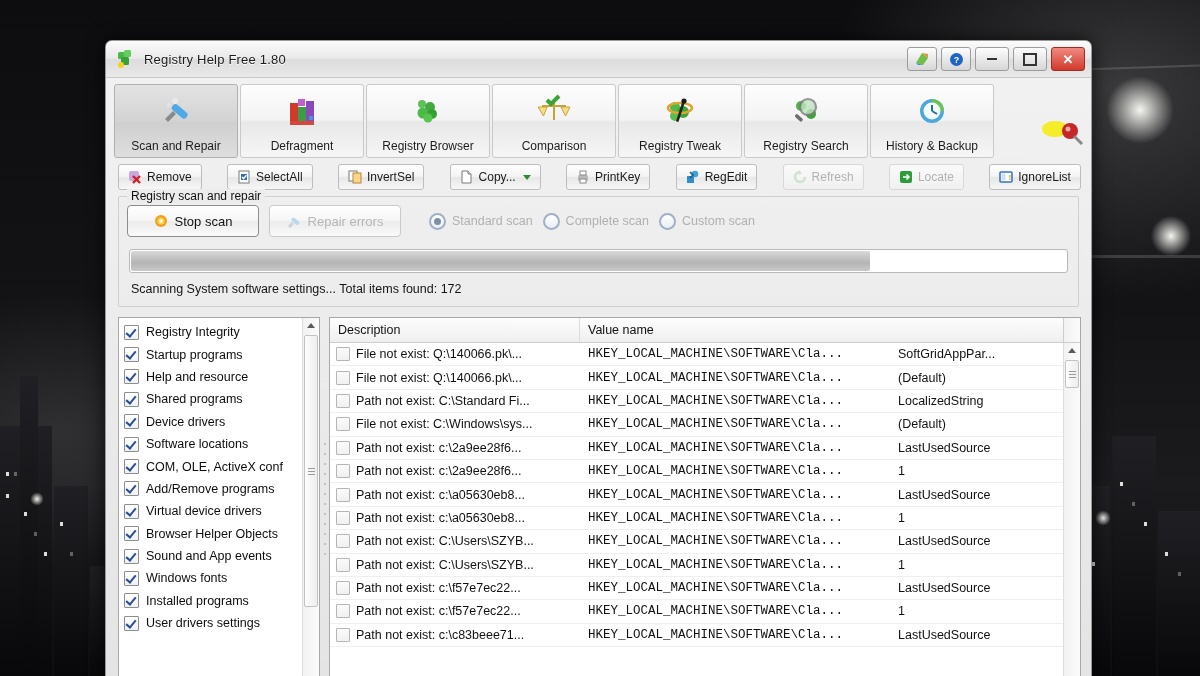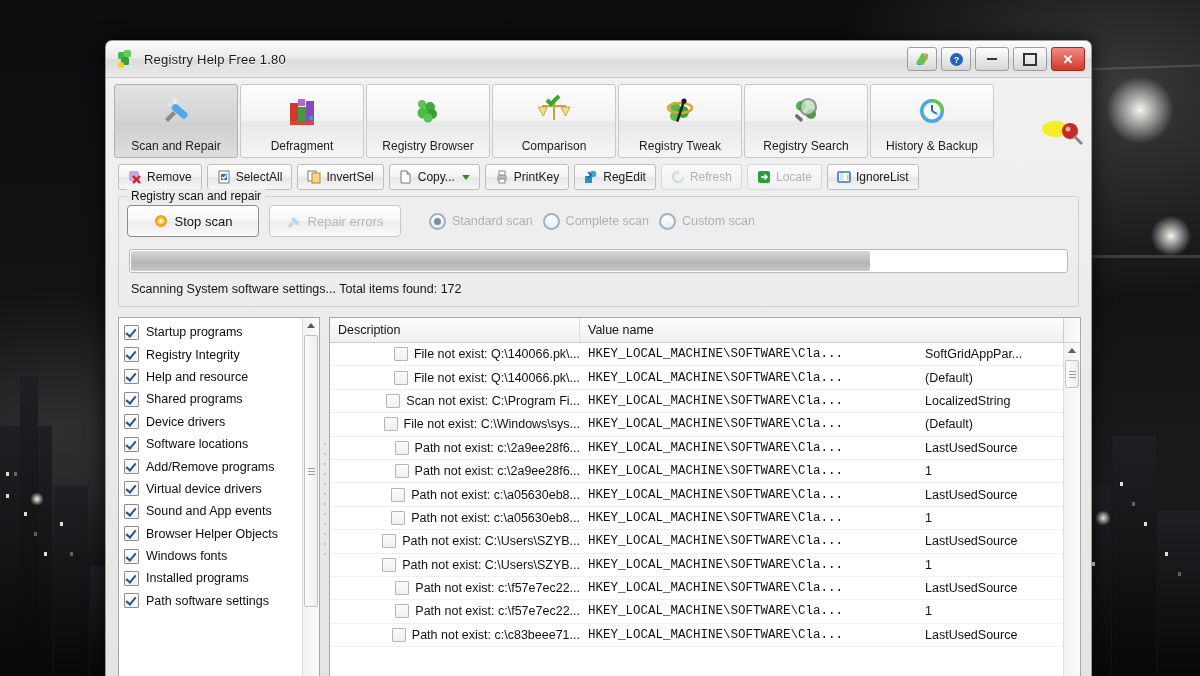--- a/index.html
+++ b/index.html
@@ -59,21 +59,21 @@
     background:linear-gradient(180deg,#fdfdfd 0%,#f3f3f3 48%,#e8e8e8 52%,#f6f6f6 100%);
     display:flex;flex-direction:column;align-items:center;justify-content:flex-start;
     padding-top:7px;box-sizing:border-box;
   }
   .bigbtn.active{background:linear-gradient(180deg,#e3e3e3 0%,#d3d3d3 50%,#cfcfcf 52%,#dedede 100%);border-color:#b0b0b0;}
   .bigbtn .lbl{font-size:12px;color:#1c1c1c;margin-top:auto;margin-bottom:4px;white-space:nowrap;}
   .bigicon{width:38px;height:36px;position:relative;margin-top:2px;}
   .pin{position:absolute;right:6px;top:38px;width:44px;height:34px;}
 
   
-  .smallbar{display:flex;gap:5px;padding:2px 10px 6px 12px;}
+  .smallbar{display:flex;gap:5px;padding:2px 10px 6px 12px;justify-content:space-between;}
   .sbtn{
     height:24px;border:1px solid #bdbdbd;border-radius:3px;
     background:linear-gradient(180deg,#fefefe 0%,#f4f4f4 47%,#e7e7e7 53%,#f7f7f7 100%);
     display:flex;align-items:center;gap:5px;padding:0 9px;font-size:12px;color:#1b1b1b;white-space:nowrap;
   }
   .sbtn.disabled{color:#b2b2b2;background:linear-gradient(180deg,#fafafa,#f0f0f0);border-color:#d8d8d8;}
   .sico{width:14px;height:14px;flex:0 0 14px;position:relative;}
   .caret{width:0;height:0;border-left:4px solid transparent;border-right:4px solid transparent;border-top:5px solid #2e8b2e;margin-left:2px;}
 
   
@@ -112,24 +112,24 @@
   .sdot{width:2px;height:2px;background:#b4b4b4;border-radius:50%;}
 
   .grid{flex:1;border:1px solid #a8a8a8;background:#fff;display:flex;flex-direction:column;min-width:0;overflow:hidden;}
   .ghead{display:flex;height:24px;flex:0 0 24px;background:linear-gradient(180deg,#fdfdfd,#efefef);border-bottom:1px solid #cdcdcd;}
   .gh{font-size:12.5px;color:#111;display:flex;align-items:center;padding-left:8px;border-right:1px solid #dcdcdc;box-sizing:border-box;}
   .gh.c0{flex:0 0 250px;}
   .gh.c1{flex:0 0 310px;}
   .gh.c2{flex:1;border-right:none;}
   .gbody{flex:1;overflow:hidden;}
   .grow-r{display:flex;height:22.4px;align-items:center;border-bottom:1px solid #efefef;}
-  .gc{font-size:12.5px;color:#111;padding-left:8px;box-sizing:border-box;white-space:nowrap;overflow:hidden;justify-content:flex-end;}
+  .gc{font-size:12.5px;color:#111;padding-left:8px;box-sizing:border-box;white-space:nowrap;overflow:hidden;}
   .gc.c0{flex:0 0 250px;display:flex;align-items:center;gap:6px;padding-left:6px;}
   .gc.c1{flex:0 0 310px;font-family:Liberation Mono, monospace;}
-  .gc.c2{flex:1;margin-left:27px;}
+  .gc.c2{flex:1;}
   .rcb{width:12px;height:12px;flex:0 0 12px;border:1px solid #b5b5b5;background:linear-gradient(180deg,#fbfbfb,#f0f0f0);border-radius:1px;}
   .gscroll{width:16px;flex:0 0 16px;background:linear-gradient(90deg,#f2f2f2,#fbfbfb);border-left:1px solid #dedede;position:relative;}
 </style>
 </head>
 <body>
 
 <div id="desktop">
   <div class="sky"></div>
   <div class="bridge">
     <div class="tower" style="left:40px;top:0;width:16px;height:330px;"></div>
@@ -434,69 +434,73 @@
     </div>
     <div class="status">Scanning System software settings...   Total items found: 172</div>
   </div>
 
   <div class="bottom">
 
     <div class="listbox">
       <div class="lb-items">
         <div class="cbrow">
             <i class="cbox"></i>
+            <span>Registry Integrity</span>
+          </div>
+        <div class="cbrow">
+            <i class="cbox"></i>
             <span>Startup programs</span>
           </div>
         <div class="cbrow">
             <i class="cbox"></i>
-            <span>Registry Integrity</span>
-          </div>
-        <div class="cbrow">
-            <i class="cbox"></i>
             <span>Help and resource</span>
           </div>
         <div class="cbrow">
             <i class="cbox"></i>
             <span>Shared programs</span>
           </div>
         <div class="cbrow">
             <i class="cbox"></i>
             <span>Device drivers</span>
           </div>
         <div class="cbrow">
             <i class="cbox"></i>
             <span>Software locations</span>
           </div>
         <div class="cbrow">
             <i class="cbox"></i>
+            <span>COM, OLE, ActiveX conf</span>
+          </div>
+        <div class="cbrow">
+            <i class="cbox"></i>
             <span>Add/Remove programs</span>
           </div>
         <div class="cbrow">
             <i class="cbox"></i>
             <span>Virtual device drivers</span>
           </div>
         <div class="cbrow">
             <i class="cbox"></i>
+            <span>Browser Helper Objects</span>
+          </div>
+        <div class="cbrow">
+            <i class="cbox"></i>
             <span>Sound and App events</span>
           </div>
         <div class="cbrow">
             <i class="cbox"></i>
-            <span>Browser Helper Objects</span>
-          </div>
-        <div class="cbrow">
-            <i class="cbox"></i>
             <span>Windows fonts</span>
           </div>
         <div class="cbrow">
             <i class="cbox"></i>
             <span>Installed programs</span>
           </div>
         <div class="cbrow">
             <i class="cbox"></i>
-            <span>Path software settings</span>
+            <span>User drivers settings</span>
           </div>
       </div>
       <div class="vscroll">
         <div class="vs-up">
             <i class="vs-arrow"></i>
           </div>
         <div class="vs-thumb" style="top:17px;height:270px;">
             <i class="grip"></i>
           </div>
       </div>
@@ -537,21 +541,21 @@
               <div class="gc c0">
                 <i class="rcb"></i>
                 <span>File not exist: Q:\140066.pk\...</span>
               </div>
               <div class="gc c1">HKEY_LOCAL_MACHINE\SOFTWARE\Cla...</div>
               <div class="gc c2">(Default)</div>
             </div>
           <div class="grow-r">
               <div class="gc c0">
                 <i class="rcb"></i>
-                <span>Scan not exist: C:\Program Fi...</span>
+                <span>Path not exist: C:\Standard Fi...</span>
               </div>
               <div class="gc c1">HKEY_LOCAL_MACHINE\SOFTWARE\Cla...</div>
               <div class="gc c2">LocalizedString</div>
             </div>
           <div class="grow-r">
               <div class="gc c0">
                 <i class="rcb"></i>
                 <span>File not exist: C:\Windows\sys...</span>
               </div>
               <div class="gc c1">HKEY_LOCAL_MACHINE\SOFTWARE\Cla...</div>

